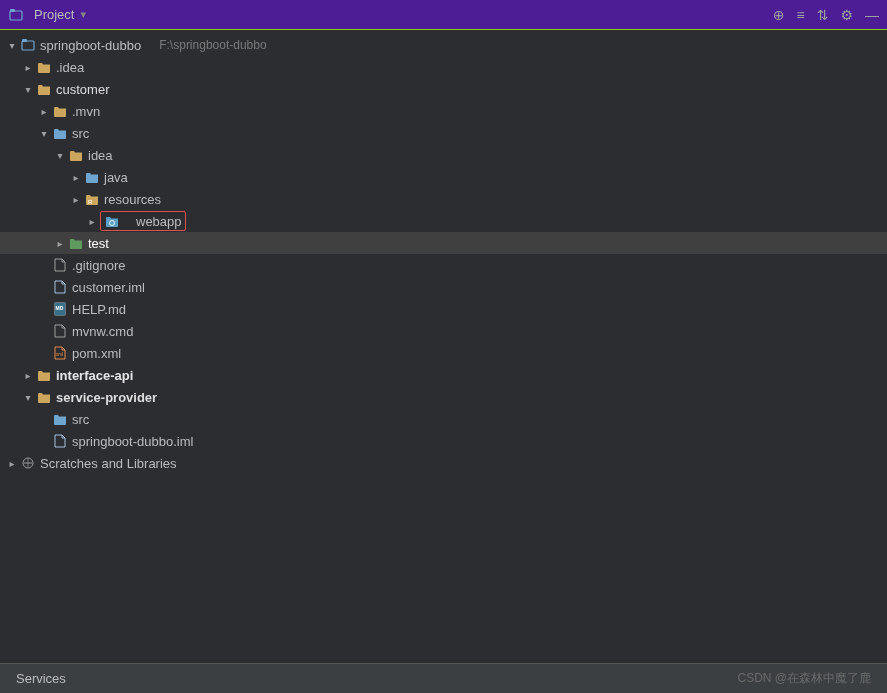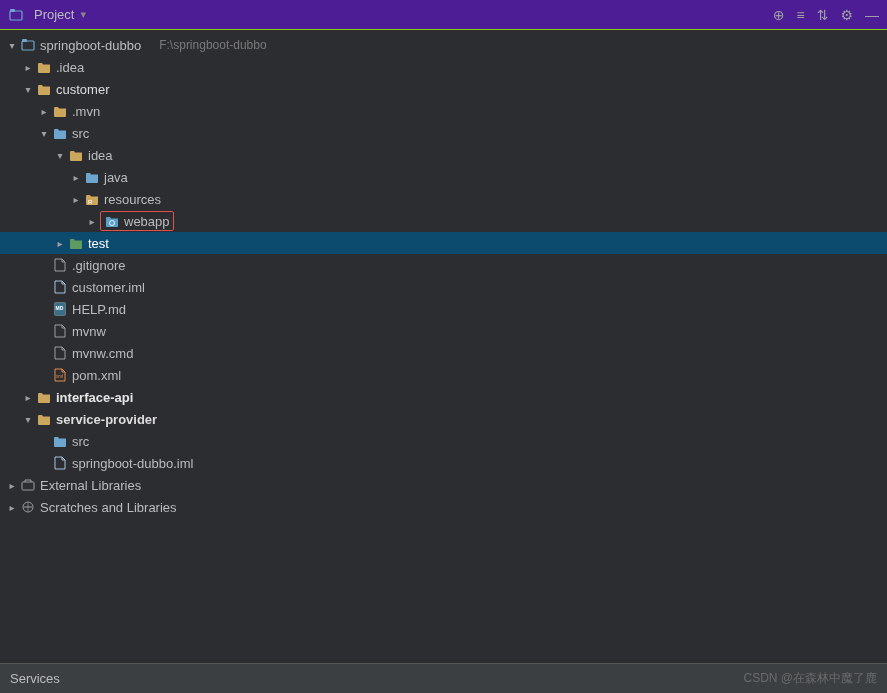--- a/index.html
+++ b/index.html
@@ -72,21 +72,21 @@
     .tree-item {
       display: flex;
       align-items: center;
       height: 22px;
       padding: 0 4px;
       cursor: pointer;
       white-space: nowrap;
       color: #bbbcbe;
     }
     .tree-item.selected {
-      background: #0c4a6e;
+      background: #404040;
       color: #ffffff;
     }
 
     .tree-indent {
       display: inline-block;
       flex-shrink: 0;
     }
 
     .arrow {
       width: 16px;
@@ -120,37 +120,37 @@
     
     .icon-project { color: #6ea6d0; }
 
     
     .webapp-box {
       border: 1.5px solid #e05050;
       border-radius: 2px;
       padding: 1px 3px;
       display: flex;
       align-items: center;
-      gap: 0;
+      gap: 12px;
     }
 
     .path-text {
       color: #7a7a7a;
       margin-left: 18px;
       font-size: 12px;
     }
 
     
     .bottom-bar {
       height: 30px;
       background: #3c3f41;
       display: flex;
       align-items: center;
       justify-content: space-between;
-      padding: 0 10px;
+      padding: 0 16px;
       border-top: 1px solid #555;
       flex-shrink: 0;
     }
     .bottom-services {
       color: #bbbcbe;
       font-size: 13px;
       cursor: pointer;
     }
     .bottom-watermark {
       color: #6a6a6a;
@@ -325,31 +325,20 @@
       </div>
       <div class="tree-item">
         <span class="tree-indent" style="width: 32px;"></span>
         <span class="arrow empty"></span>
         <span class="item-icon">
           <svg width="12" height="14" viewBox="0 0 12 14">
             <path d="M1 1 L8 1 L11 4 L11 13 L1 13 Z" fill="none" stroke="#9e9e9e" stroke-width="1"></path>
             <path d="M8 1 L8 4 L11 4" fill="none" stroke="#9e9e9e" stroke-width="1"></path>
           </svg>
         </span>
-        <span class="item-label">mvnw</span>
-      </div>
-      <div class="tree-item">
-        <span class="tree-indent" style="width: 32px;"></span>
-        <span class="arrow empty"></span>
-        <span class="item-icon">
-          <svg width="12" height="14" viewBox="0 0 12 14">
-            <path d="M1 1 L8 1 L11 4 L11 13 L1 13 Z" fill="none" stroke="#9e9e9e" stroke-width="1"></path>
-            <path d="M8 1 L8 4 L11 4" fill="none" stroke="#9e9e9e" stroke-width="1"></path>
-          </svg>
-        </span>
         <span class="item-label">mvnw.cmd</span>
       </div>
       <div class="tree-item">
         <span class="tree-indent" style="width: 32px;"></span>
         <span class="arrow empty"></span>
         <span class="item-icon">
           <svg width="12" height="14" viewBox="0 0 12 14">
             <path d="M1 1 L8 1 L11 4 L11 13 L1 13 Z" fill="none" stroke="#e88c4a" stroke-width="1"></path>
             <path d="M8 1 L8 4 L11 4" fill="none" stroke="#e88c4a" stroke-width="1"></path>
             <text x="2" y="10" font-size="4.5" fill="#e88c4a">xml</text>
@@ -390,33 +379,20 @@
       <div class="tree-item">
         <span class="tree-indent" style="width: 32px;"></span>
         <span class="arrow empty"></span>
         <span class="item-icon">
           <svg width="12" height="14" viewBox="0 0 12 14">
             <path d="M1 1 L8 1 L11 4 L11 13 L1 13 Z" fill="none" stroke="#a8c4e0" stroke-width="1"></path>
             <path d="M8 1 L8 4 L11 4" fill="none" stroke="#a8c4e0" stroke-width="1"></path>
           </svg>
         </span>
         <span class="item-label">springboot-dubbo.iml</span>
-      </div>
-      <div class="tree-item">
-        <span class="tree-indent" style="width: 0px;"></span>
-        <span class="arrow collapsed"></span>
-        <span class="item-icon">
-          <svg width="14" height="14" viewBox="0 0 14 14">
-            <rect x="1" y="4" width="12" height="8" rx="1" fill="none" stroke="#9e9e9e" stroke-width="1"></rect>
-            <line x1="4" y1="4" x2="4" y2="2" stroke="#9e9e9e" stroke-width="1"></line>
-            <line x1="10" y1="4" x2="10" y2="2" stroke="#9e9e9e" stroke-width="1"></line>
-            <line x1="4" y1="2" x2="10" y2="2" stroke="#9e9e9e" stroke-width="1"></line>
-          </svg>
-        </span>
-        <span class="item-label">External Libraries</span>
       </div>
       <div class="tree-item">
         <span class="tree-indent" style="width: 0px;"></span>
         <span class="arrow collapsed"></span>
         <span class="item-icon">
           <svg width="14" height="14" viewBox="0 0 14 14">
             <circle cx="7" cy="7" r="5" fill="none" stroke="#9e9e9e" stroke-width="1"></circle>
             <line x1="3" y1="7" x2="11" y2="7" stroke="#9e9e9e" stroke-width="1"></line>
             <line x1="7" y1="3" x2="7" y2="11" stroke="#9e9e9e" stroke-width="0.7"></line>
           </svg>

